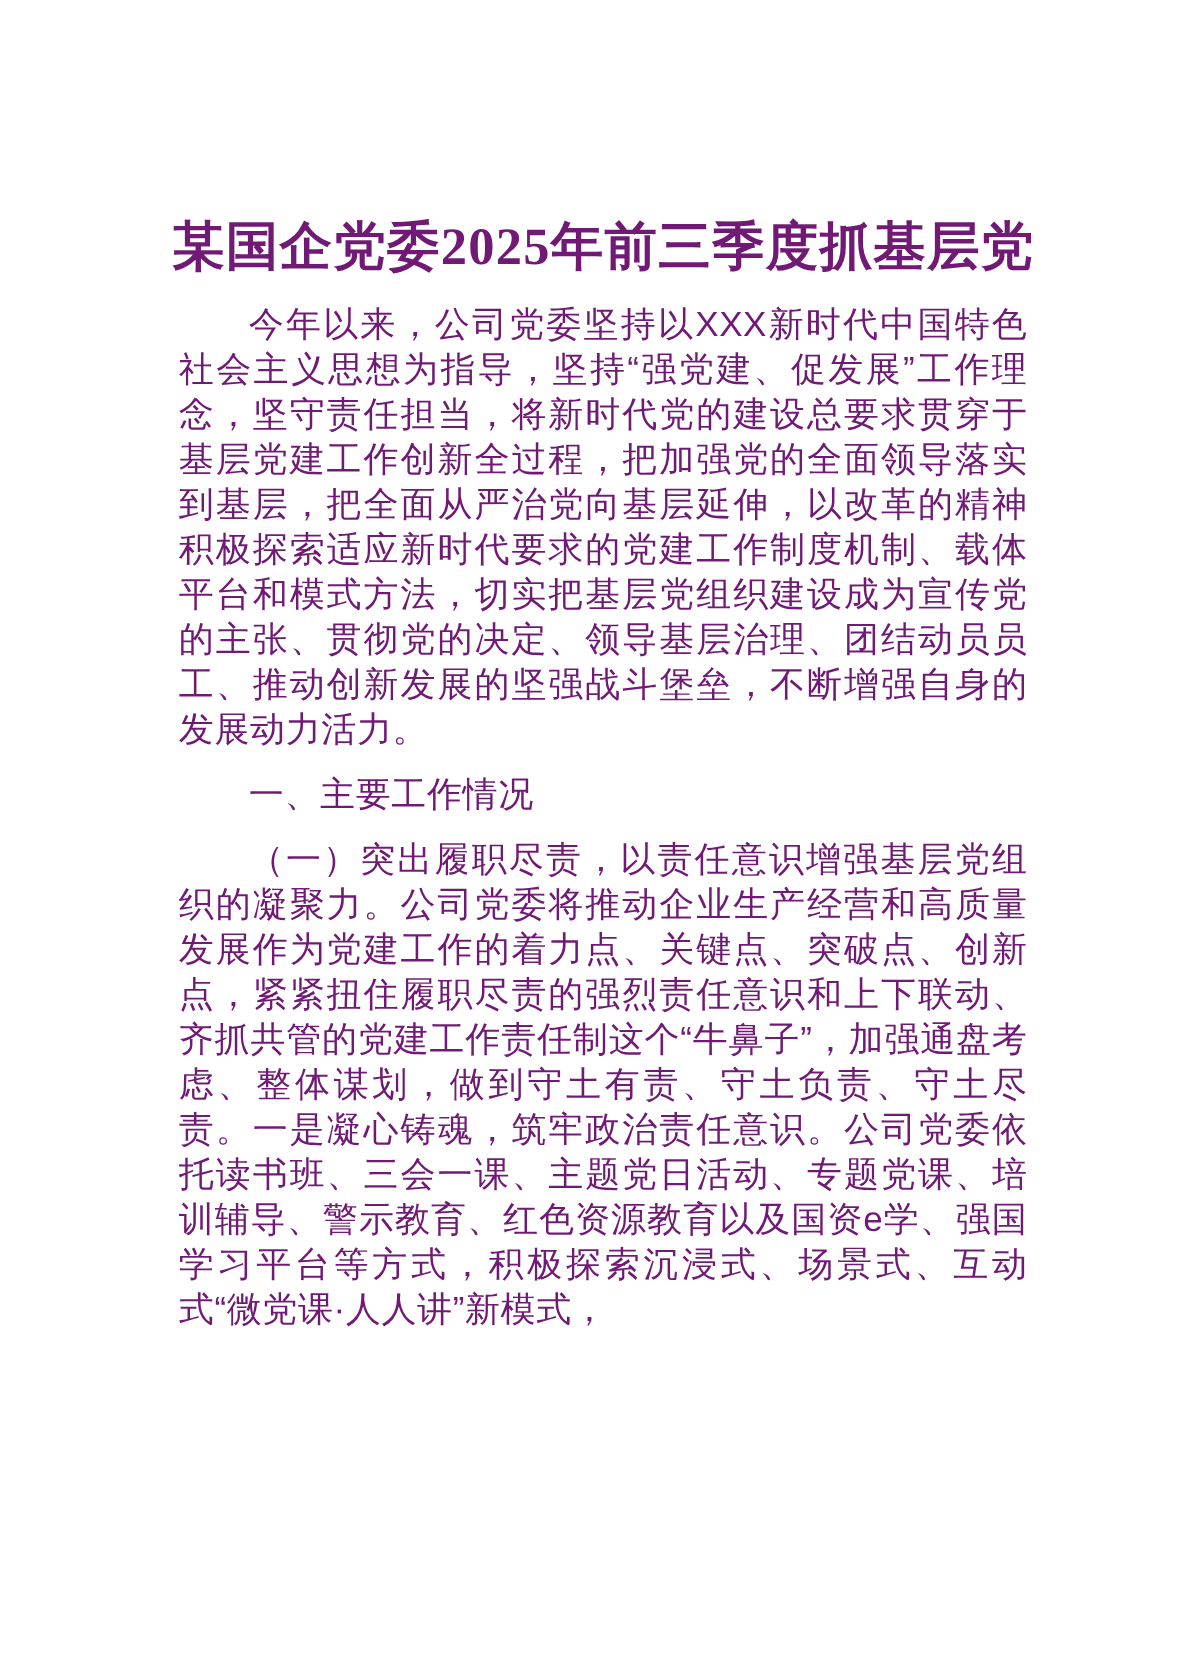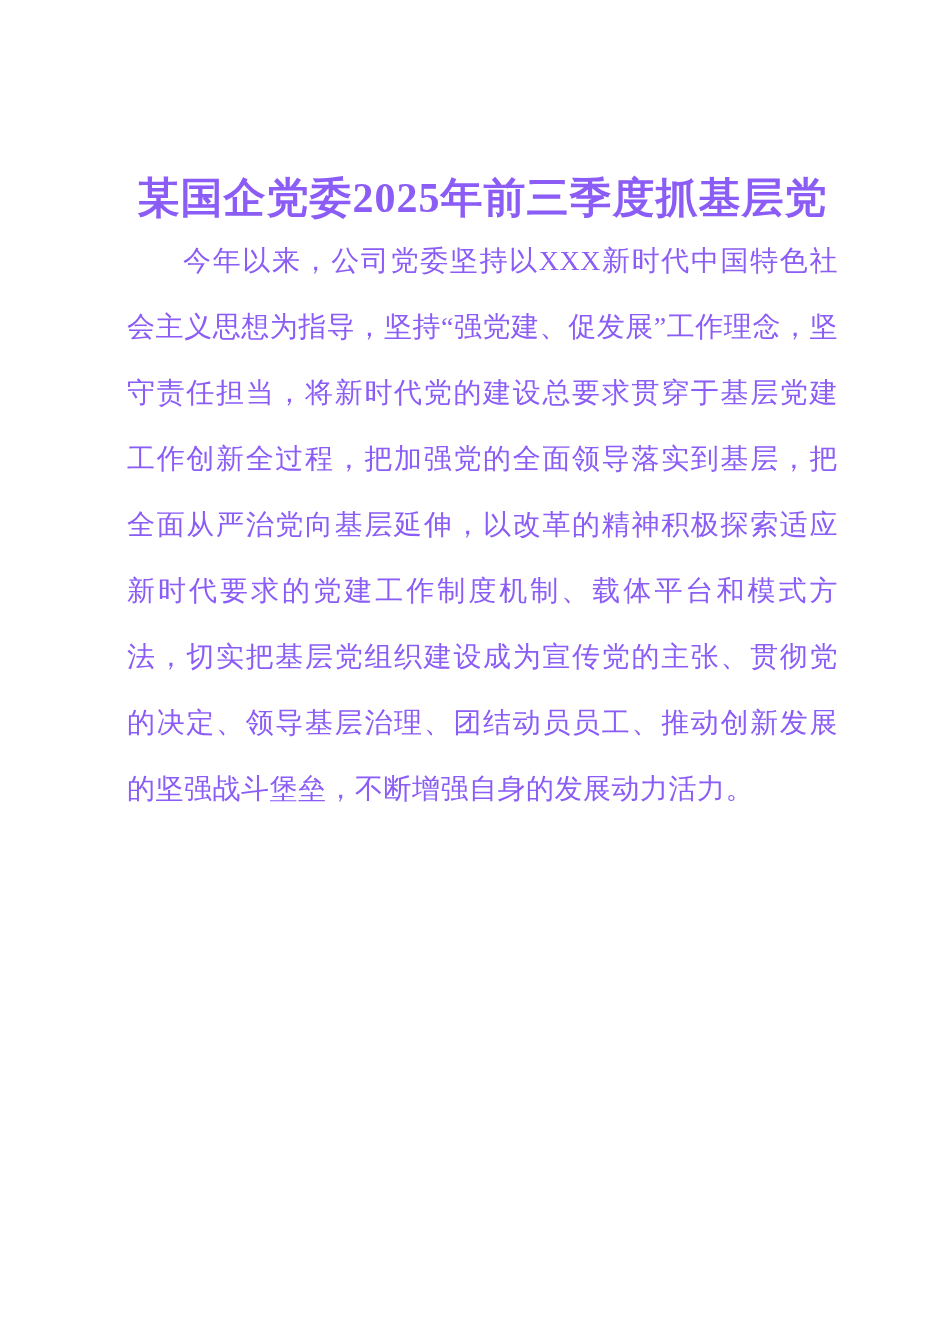--- a/index.html
+++ b/index.html
@@ -5,21 +5,21 @@
   html, body {
     margin: 0;
     padding: 0;
     background: #ffffff;
   }
   .page {
     position: relative;
     width: 950px;
     height: 1344px;
     background: #ffffff;
-    color: #8b5cf6;
+    color: #701a75;
     box-sizing: border-box;
     padding: 170px 112px 0 127px;
     overflow: hidden;
   }
   .doc-title {
     margin: 0;
     padding: 0;
     font-family: "Liberation Serif", "DejaVu Serif", serif;
     font-weight: bold;
     font-size: 42px;
@@ -27,26 +27,26 @@
     text-align: center;
     letter-spacing: 1px;
   }
   .title-line {
     display: block;
   }
   .doc-body {
     margin-top: 2px;
   }
   .doc-body p {
-    margin: 0;
+    margin: 16px;
     padding: 0;
-    font-family: Liberation Serif, serif;
+    font-family: Liberation Sans, sans-serif;
     font-weight: 400;
     font-size: 28px;
-    line-height: 66px;
+    line-height: 36px;
     text-align: justify;
     text-justify: inter-character;
     text-indent: 2em;
     letter-spacing: 0.5px;
   }
   .doc-body p.section-heading {
     text-align: left;
   }
 </style>
 </head>
@@ -54,16 +54,18 @@
 
 <div class="page">
 
   <h1 class="doc-title">
     <span class="title-line">某国企党委2025年前三季度抓基层党</span>
   </h1>
 
   <div class="doc-body">
     <p>今年以来，公司党委坚持以XXX新时代中国特色社会主义思想为指导，坚持“强党建、促发展”工作理念，坚守责任担当，将新时代党的建设总要求贯穿于基层党建工作创新全过程，把加强党的全面领导落实到基层，把全面从严治党向基层延伸，以改革的精神积极探索适应新时代要求的党建工作制度机制、载体平台和模式方法，切实把基层党组织建设成为宣传党的主张、贯彻党的决定、领导基层治理、团结动员员工、推动创新发展的坚强战斗堡垒，不断增强自身的发展动力活力。</p>
 
+    <p class="section-heading">一、主要工作情况</p>
 
+    <p>（一）突出履职尽责，以责任意识增强基层党组织的凝聚力。公司党委将推动企业生产经营和高质量发展作为党建工作的着力点、关键点、突破点、创新点，紧紧扭住履职尽责的强烈责任意识和上下联动、齐抓共管的党建工作责任制这个“牛鼻子”，加强通盘考虑、整体谋划，做到守土有责、守土负责、守土尽责。一是凝心铸魂，筑牢政治责任意识。公司党委依托读书班、三会一课、主题党日活动、专题党课、培训辅导、警示教育、红色资源教育以及国资e学、强国学习平台等方式，积极探索沉浸式、场景式、互动式“微党课·人人讲”新模式，</p>
   </div>
 
 </div>
 
 </body></html>

